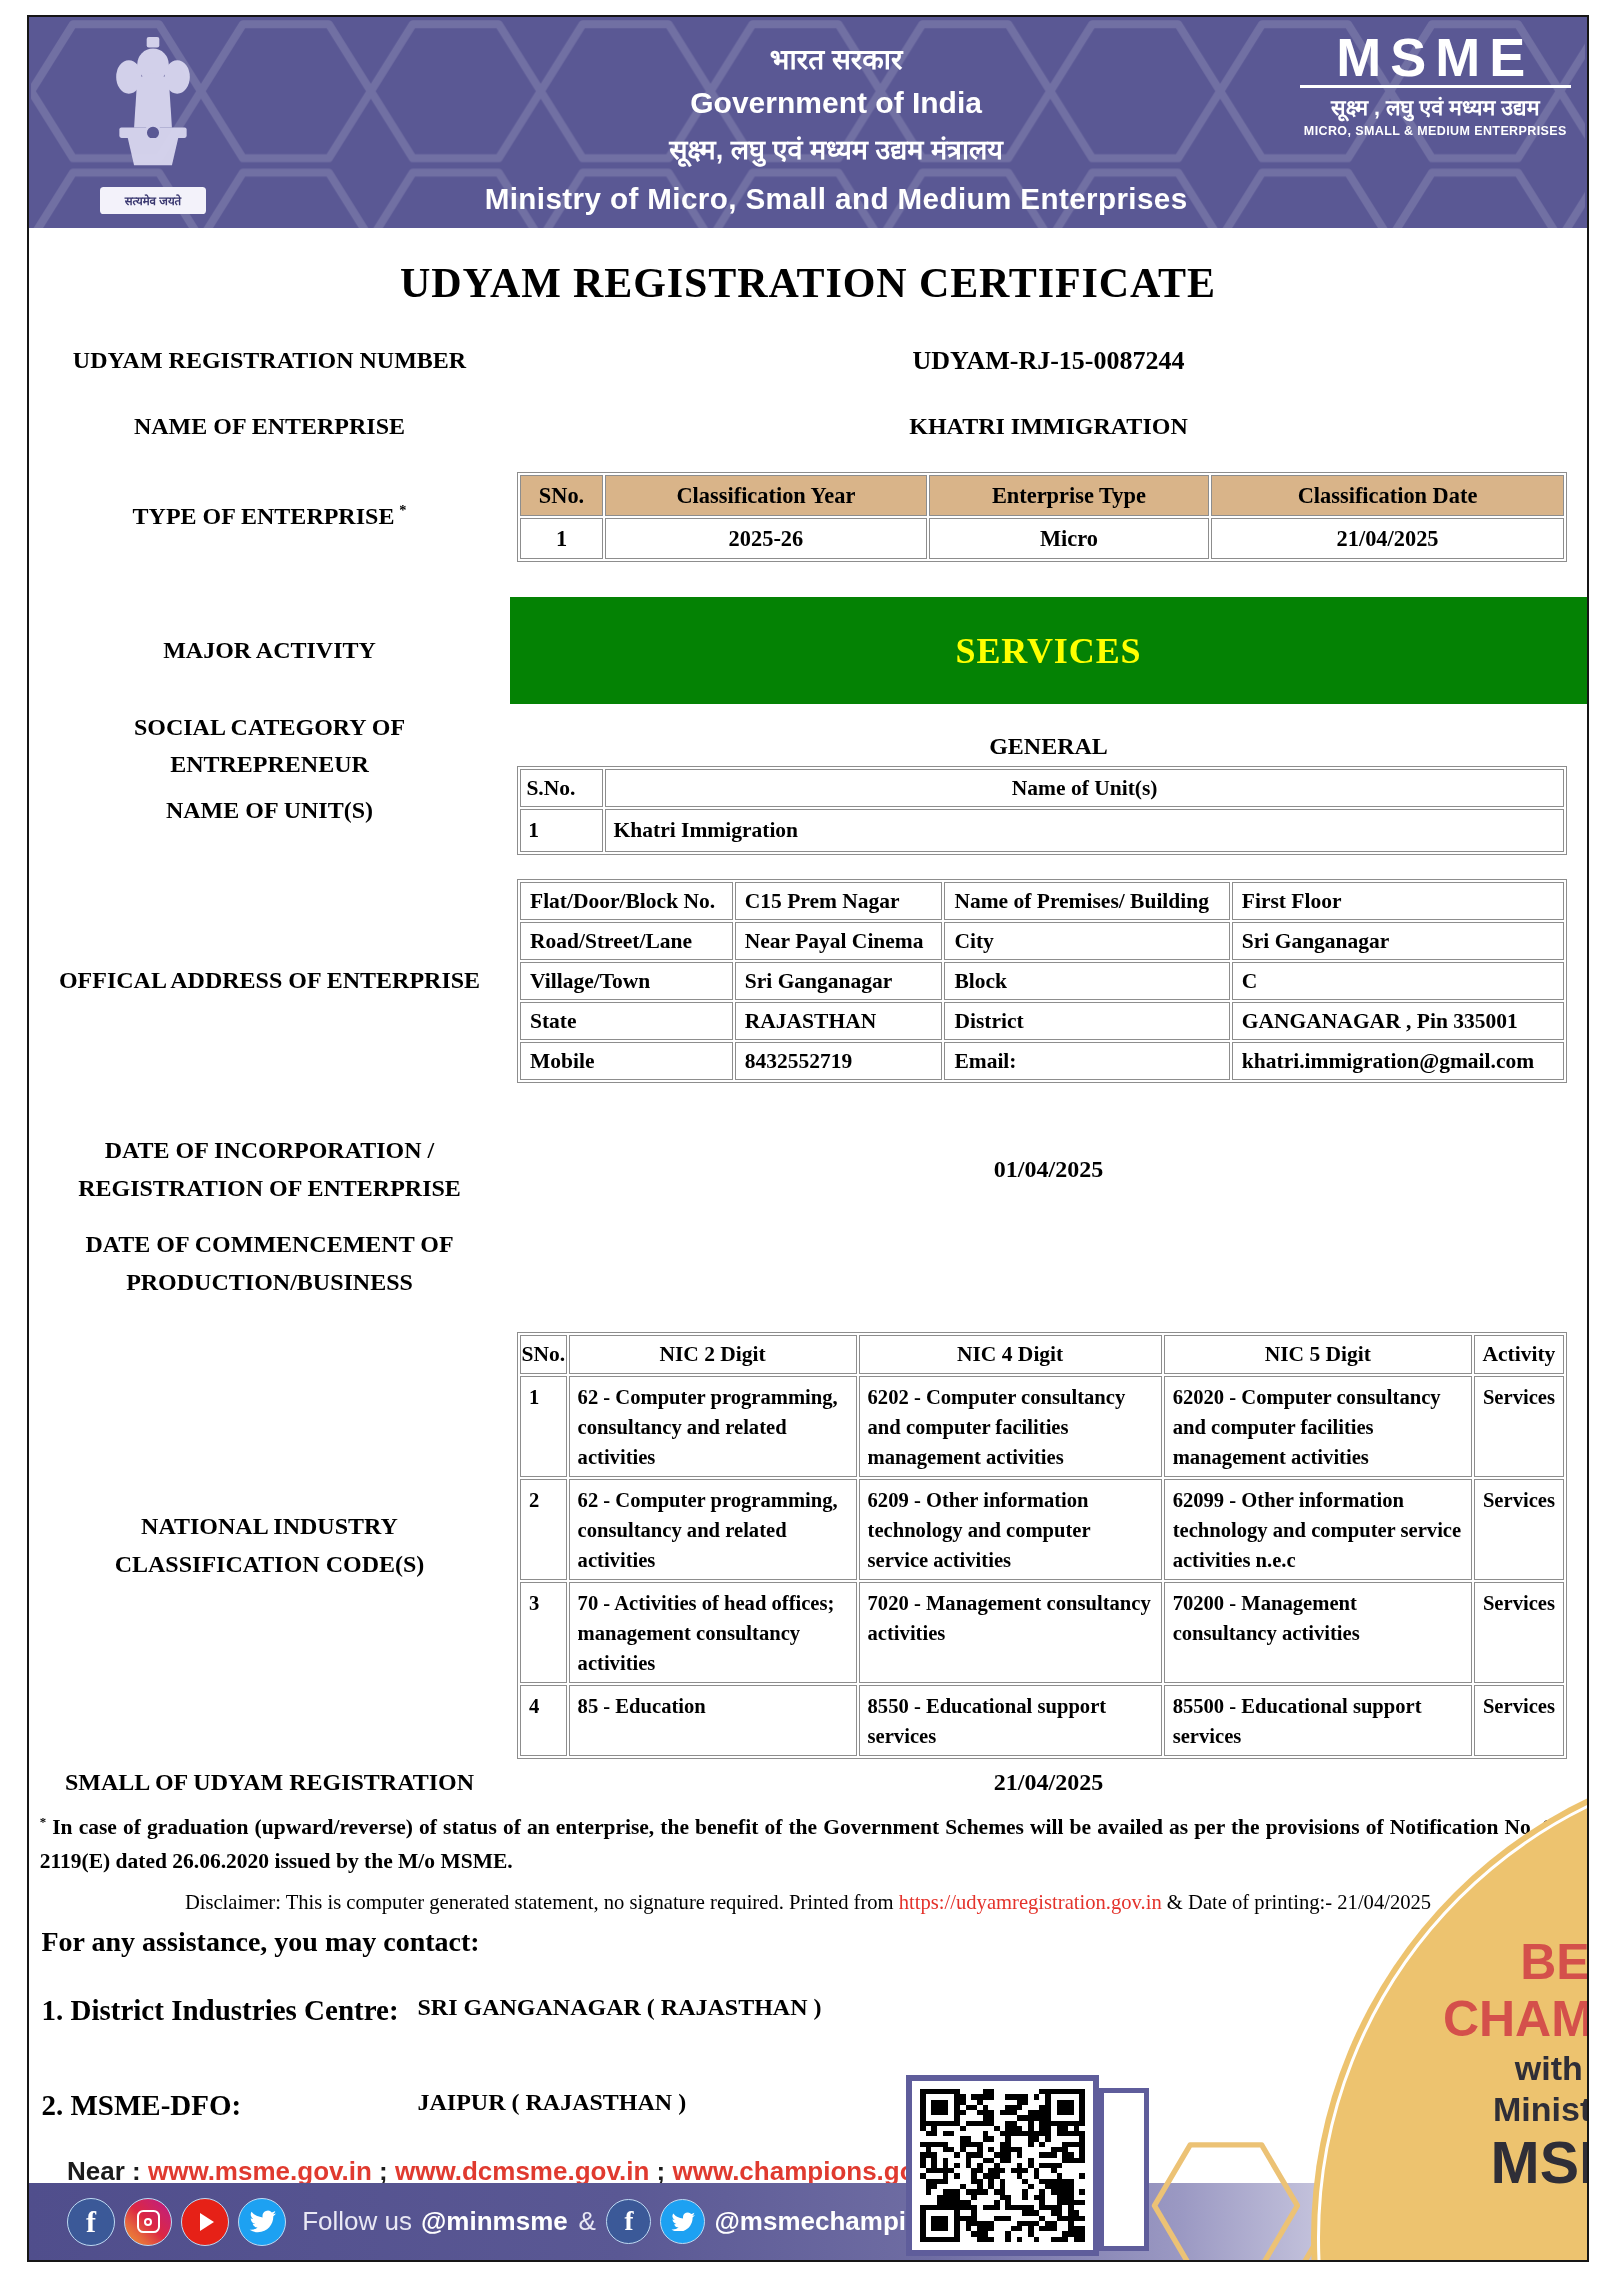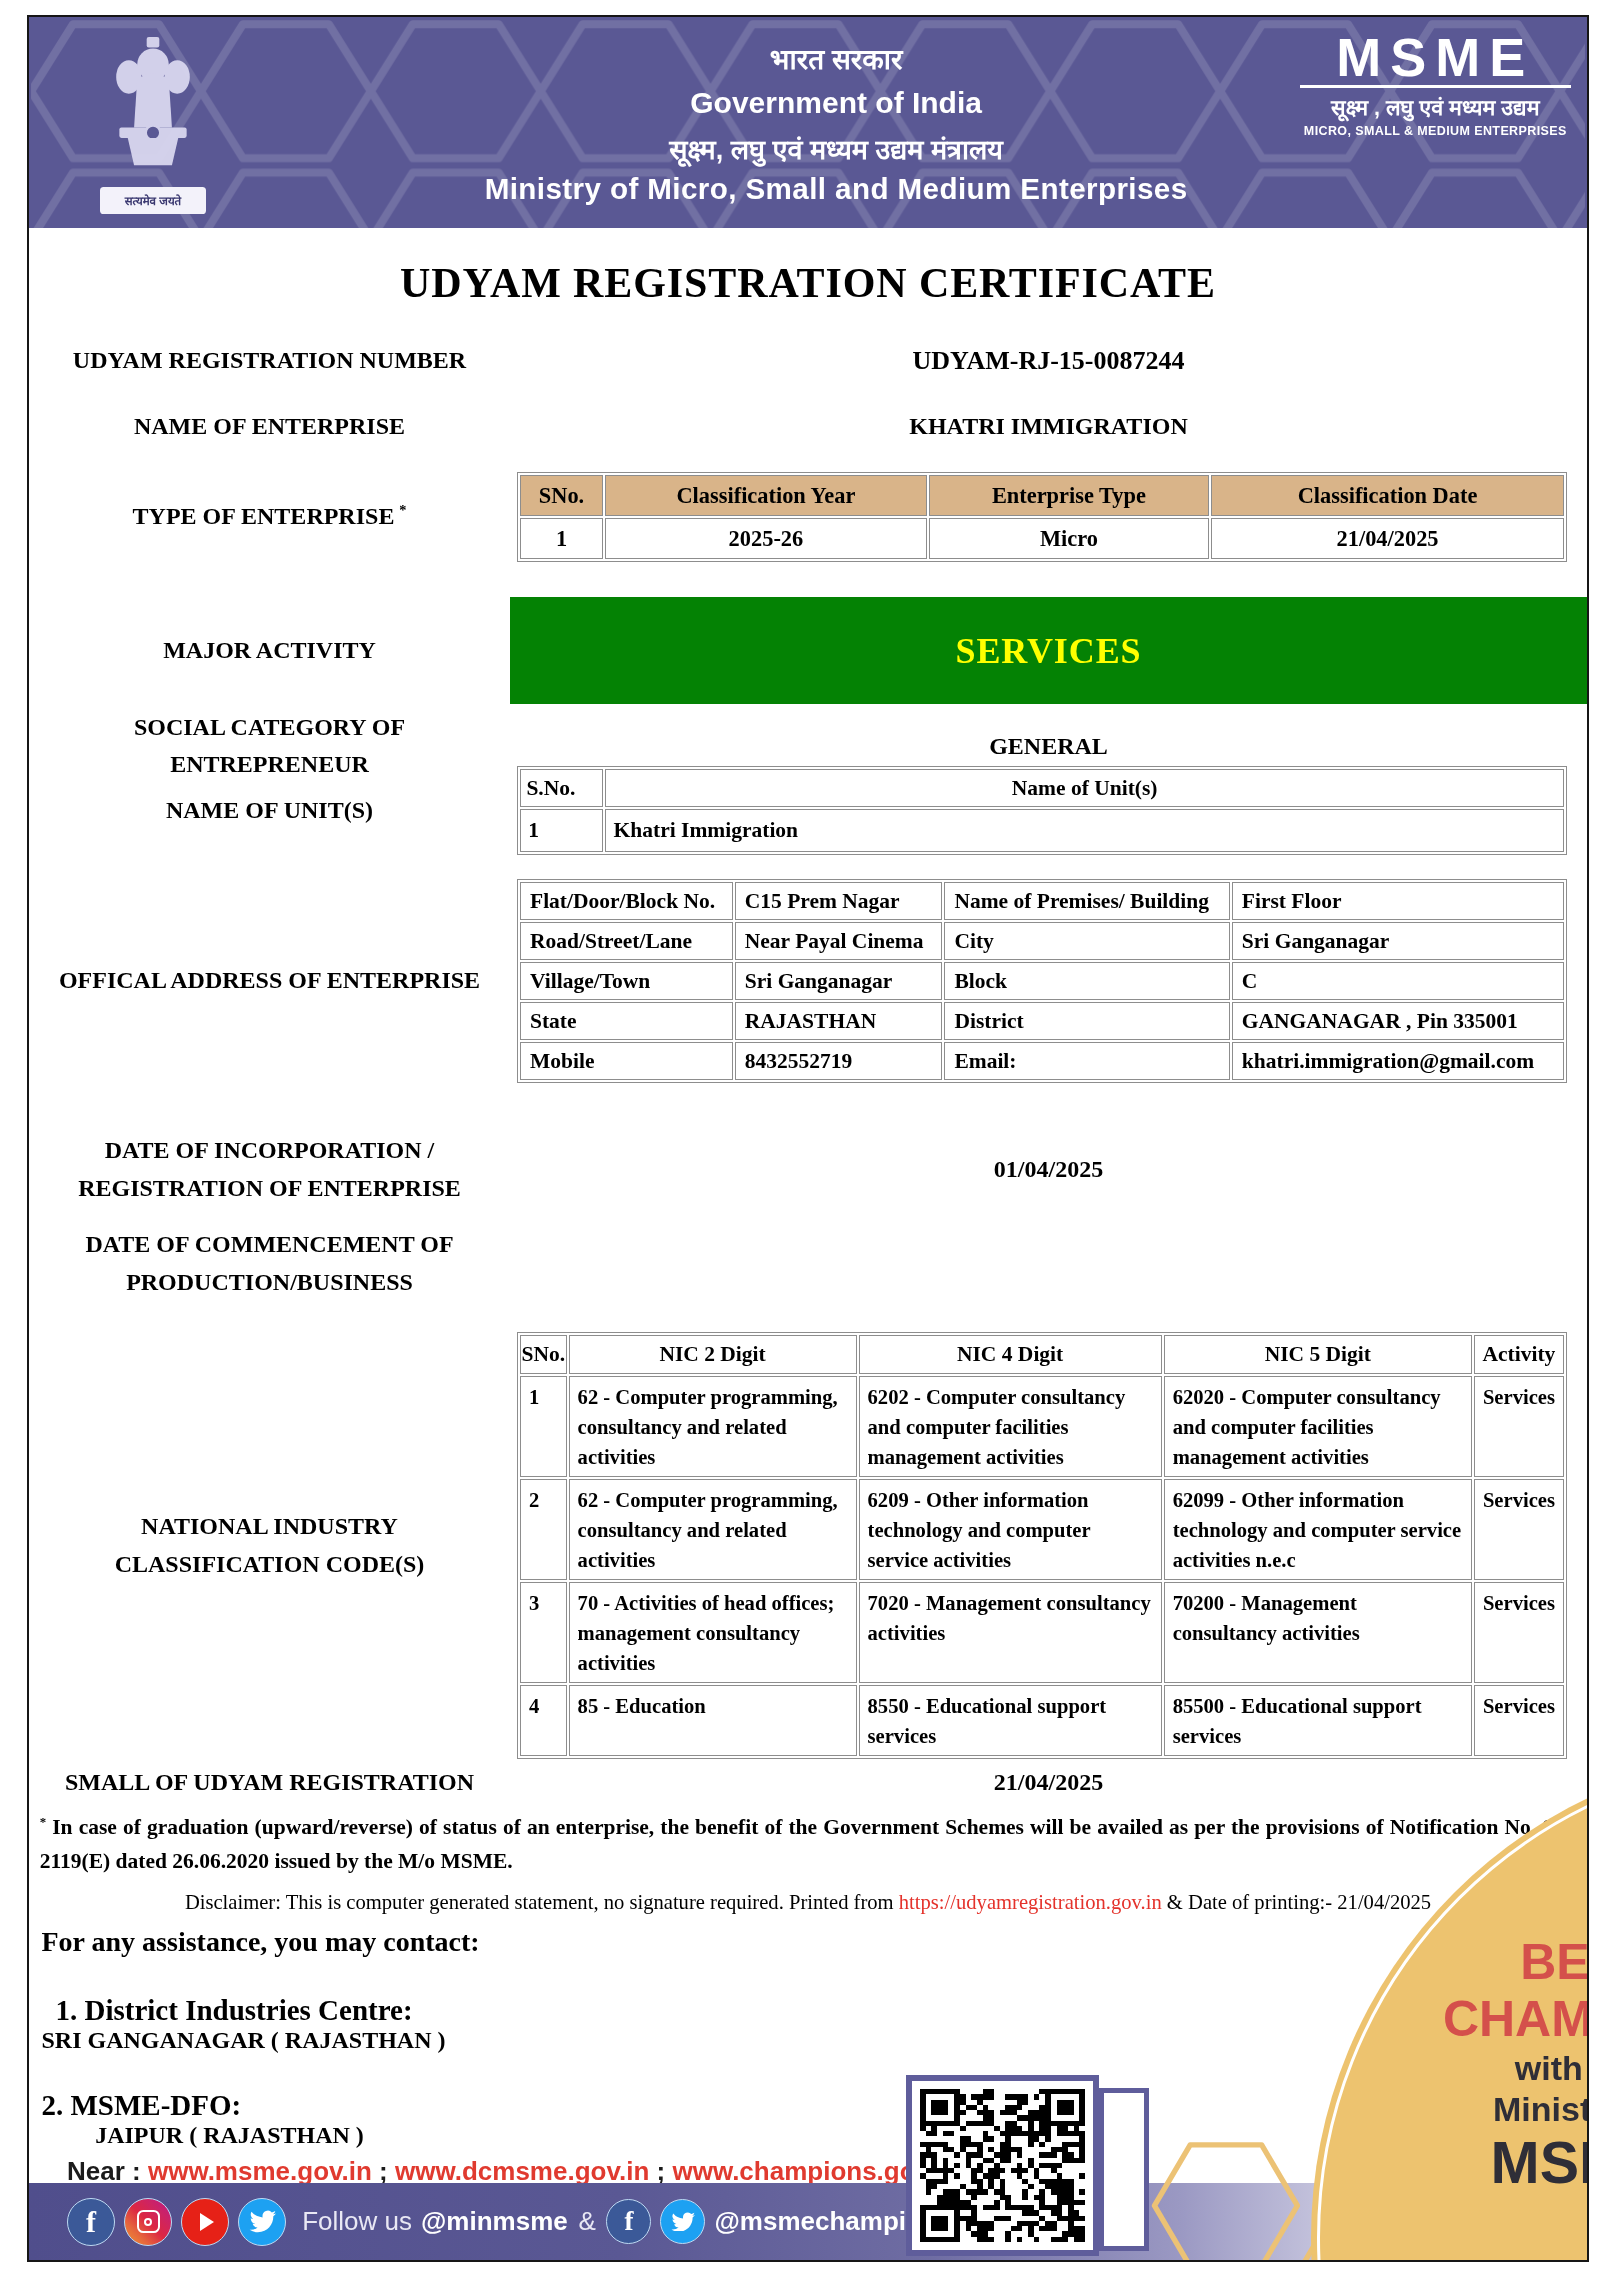--- a/index.html
+++ b/index.html
@@ -13,21 +13,21 @@
   .hdr-hex { position:absolute; inset:0; width:100%; height:100%; }
   .emblem-wrap { position:absolute; left:57px; top:19.7px; width:134px; height:184px; text-align:center; }
   .plaque { margin:3.6px auto 0; width:106px; height:27px; background:#f3f2fa; border-radius:3.6px;
             display:flex; align-items:center; justify-content:center;
             font-family:"Liberation Sans",sans-serif; font-weight:bold; font-size:11.6px; color:#3a3870; }
   .hdr-center { position:absolute; left:50%; top:21.5px; transform:translateX(-46%);
                 text-align:center; color:#ffffff; font-family:"Liberation Sans",sans-serif; }
   .hdr-hindi1 { font-size:28px; font-weight:bold; }
   .hdr-govt   { font-size:30px; font-weight:bold; margin-top:9px; }
   .hdr-hindi2 { font-size:27px; font-weight:bold; margin-top:10.7px; }
-  .hdr-min    { font-size:29.6px; font-weight:bold; margin-top:5px; letter-spacing:0.4px; }
+  .hdr-min    { font-size:29.6px; font-weight:bold; margin-top:15px; letter-spacing:0.4px; }
   .msme-logo { position:absolute; right:10.7px; top:12.5px; width:282px; text-align:center;
                color:#fff; font-family:"Liberation Sans",sans-serif; }
   .msme-acronym { font-size:54px; font-weight:800; letter-spacing:9px; line-height:1.0; }
   .msme-rule { height:2.7px; background:#fff; margin:1.8px 5.4px 4.5px; }
   .msme-hindi { font-size:21.5px; font-weight:bold; }
   .msme-eng { font-size:12.5px; font-weight:bold; letter-spacing:0.4px; margin-top:2.7px; }
 
   
   .sec { position:absolute; left:0; width:100%; display:flex; }
   .label-col { width:481px; flex:none; display:flex; align-items:center; justify-content:center;
@@ -56,21 +56,21 @@
 
   .green-bar { flex:1; background:#048204; display:flex; align-items:center; justify-content:center; }
   .green-bar .val { color:#ffff00; font-size:36px; letter-spacing:0.9px; }
 
   
   .footnote { position:absolute; top:1793px; left:10.7px; width:1542px; font-size:21.5px;
               font-weight:bold; text-align:justify; line-height:1.6; }
   .disclaimer { position:absolute; top:1874px; left:0; width:100%; text-align:center; font-size:20.6px; }
   .link-red { color:#e4322b; }
   .assist-heading { position:absolute; top:1909px; left:12.5px; font-size:28px; font-weight:bold; }
-  .contact { position:absolute; left:12.5px; display:flex; align-items:center;flex-direction:column; }
+  .contact { position:absolute; left:12.5px; display:flex; align-items:flex-start; }
   .contact .c-label { font-size:29px; font-weight:bold; width:376px; flex:none; }
   .contact .c-value { font-size:24px; font-weight:bold; }
   .visit-line { position:absolute; top:2139px; left:38px; font-family:"Liberation Sans",sans-serif;
                 font-size:26px; font-weight:bold; color:#1c1c1c; z-index:1; }
   .visit-line .link-red { color:#e03a2f; }
 
   
   .footer-bar { position:absolute; left:0; bottom:0; width:100%; height:77px; z-index:2;
       background:linear-gradient(90deg,#504e8c 0%,#5a5894 38%,#6f6da3 58%,#9b99c3 74%,#dcdbeb 88%,#f4f3f9 100%);
       display:flex; align-items:center; padding-left:38px;

